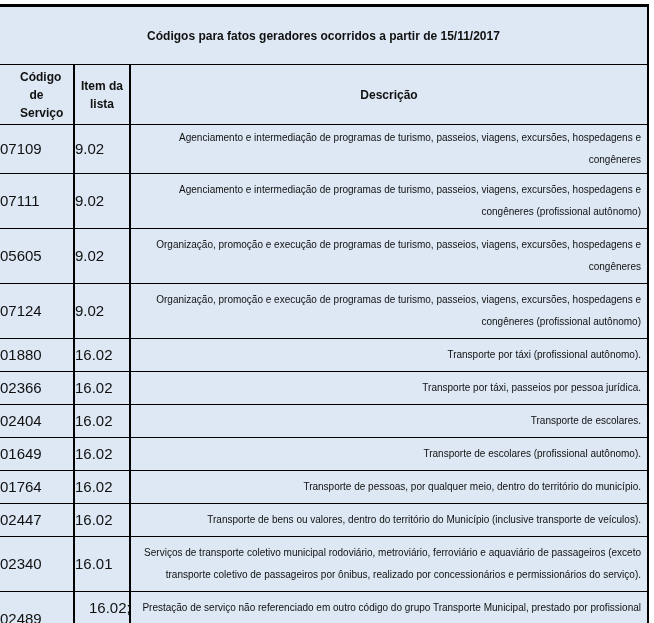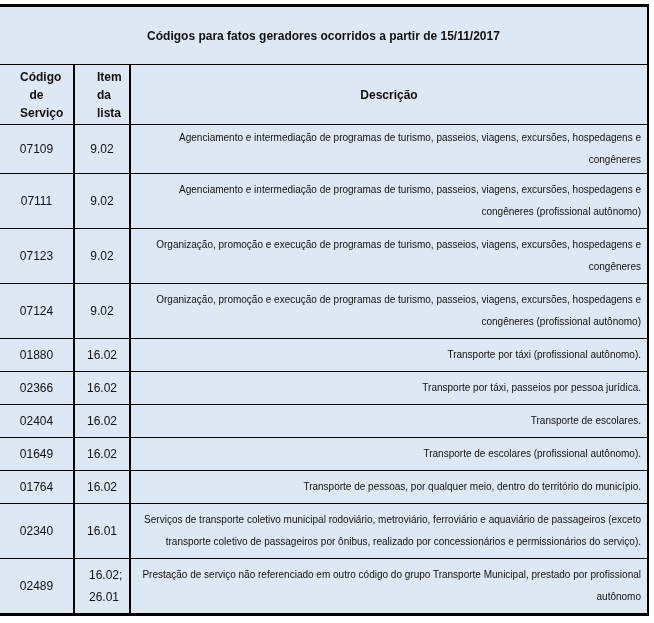--- a/index.html
+++ b/index.html
@@ -27,21 +27,21 @@
     text-align: center;
   }
   table.codes tr.head-row th {
     height: 59px;
     font-size: 12px; font-weight: bold;
     text-align: center; line-height: 18px;
   }
   col.c1 { width: 75px; }
   col.c2 { width: 56px; }
   td.code, td.item {
-    text-align: center; font-size: 12px; line-height: 22px;
+    font-size: 15px; line-height: 22px;
   }
   td.desc {
     font-size: 10px; line-height: 22px;
     padding: 2px 6px 2px 4px !important;
     text-align: right;
   }
   tr.r1 td { height: 28px; }
   tr.r2 td { height: 50px; }
   tr.last td { border-bottom: 3px solid #000; }
 </style>
@@ -53,37 +53,37 @@
       <col class="c1">
       <col class="c2">
       <col class="c3">
     </colgroup>
   <thead>
     <tr class="title-row">
       <th colspan="3">Códigos para fatos geradores ocorridos a partir de 15/11/2017</th>
     </tr>
     <tr class="head-row">
       <th style="padding:0 20px;">Código de Serviço</th>
-      <th style="padding:0 22px;">Item da lista</th>
+      <th style="padding:0 6px;">Item da lista</th>
       <th>Descrição</th>
     </tr>
   </thead>
   <tbody>
     <tr class="r1">
       <td class="code">07109</td>
       <td class="item">9.02</td>
       <td class="desc">Agenciamento e intermediação de programas de turismo, passeios, viagens, excursões, hospedagens e congêneres</td>
     </tr>
     <tr class="r2">
       <td class="code">07111</td>
       <td class="item">9.02</td>
       <td class="desc">Agenciamento e intermediação de programas de turismo, passeios, viagens, excursões, hospedagens e congêneres (profissional autônomo)</td>
     </tr>
     <tr class="r2">
-      <td class="code">07123</td>
+      <td class="code">05605</td>
       <td class="item">9.02</td>
       <td class="desc">Organização, promoção e execução de programas de turismo, passeios, viagens, excursões, hospedagens e congêneres</td>
     </tr>
     <tr class="r2">
       <td class="code">07124</td>
       <td class="item">9.02</td>
       <td class="desc">Organização, promoção e execução de programas de turismo, passeios, viagens, excursões, hospedagens e congêneres (profissional autônomo)</td>
     </tr>
     <tr class="r1">
       <td class="code">01880</td>
@@ -103,20 +103,25 @@
     <tr class="r1">
       <td class="code">01649</td>
       <td class="item">16.02</td>
       <td class="desc">Transporte de escolares (profissional autônomo).</td>
     </tr>
     <tr class="r1">
       <td class="code">01764</td>
       <td class="item">16.02</td>
       <td class="desc">Transporte de pessoas, por qualquer meio, dentro do território do município.</td>
     </tr>
+    <tr class="r1">
+      <td class="code">02447</td>
+      <td class="item">16.02</td>
+      <td class="desc">Transporte de bens ou valores, dentro do território do Município (inclusive transporte de veículos).</td>
+    </tr>
     <tr class="r2">
       <td class="code">02340</td>
       <td class="item">16.01</td>
       <td class="desc">Serviços de transporte coletivo municipal rodoviário, metroviário, ferroviário e aquaviário de passageiros (exceto transporte coletivo de passageiros por ônibus, realizado por concessionários e permissionários do serviço).</td>
     </tr>
     <tr class="r2 last">
       <td class="code">02489</td>
       <td class="item" style="padding:0 14px;">16.02; 26.01</td>
       <td class="desc">Prestação de serviço não referenciado em outro código do grupo Transporte Municipal, prestado por profissional autônomo</td>
     </tr>

